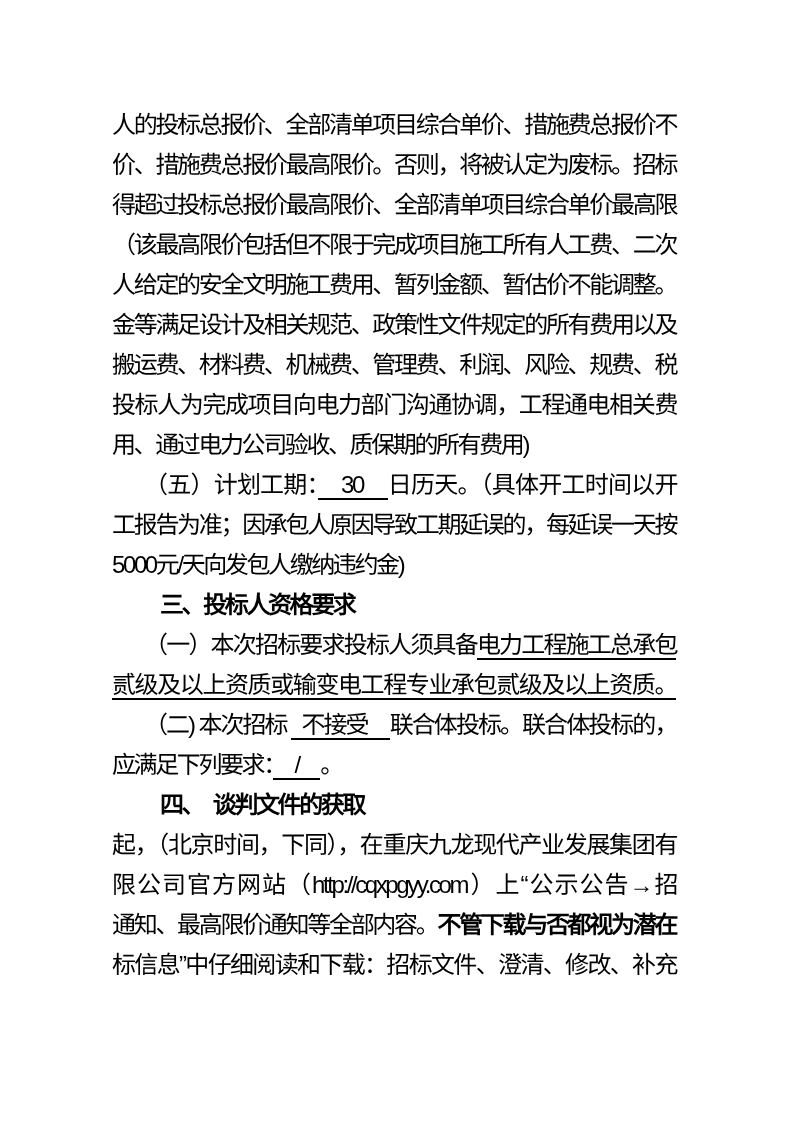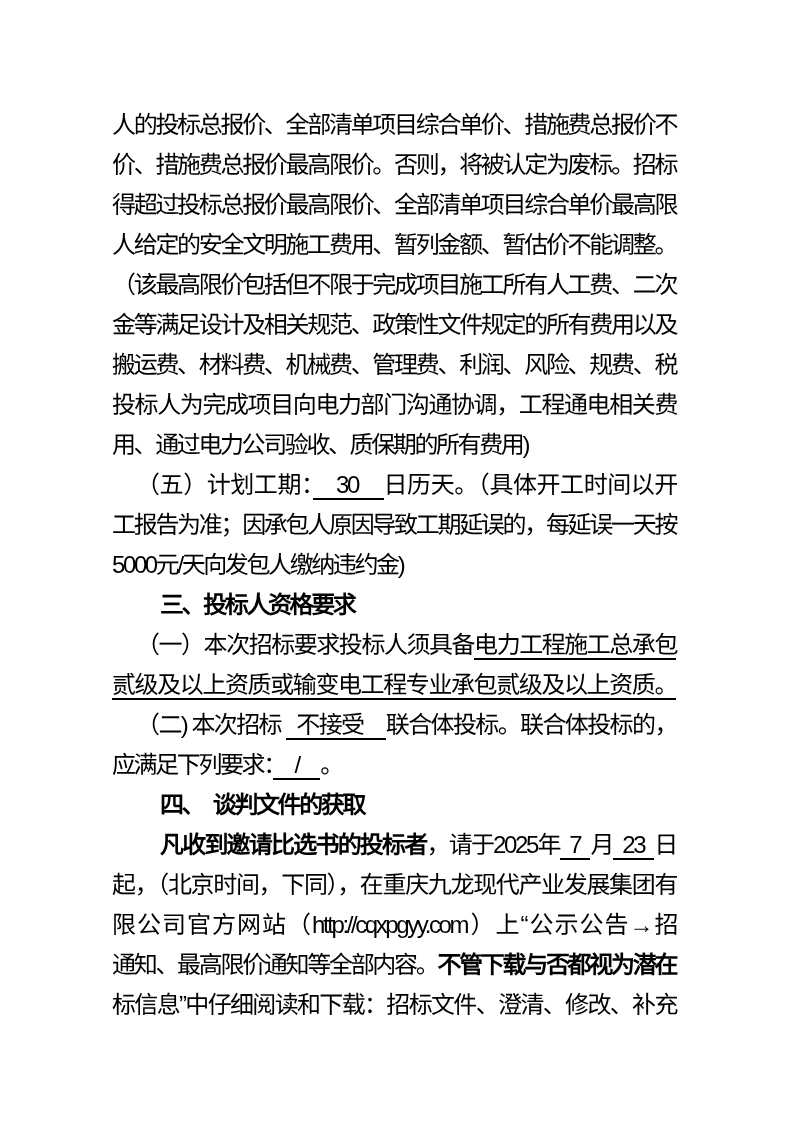--- a/index.html
+++ b/index.html
@@ -23,47 +23,46 @@
     height: 40px;
     line-height: 40px;
     font-size: 24px;
     letter-spacing: -2.4px;
     color: #000000;
     text-align: justify;
     text-justify: inter-character;
   }
   .tl.j { text-align-last: justify; }
   .tl.l { text-align-last: left; }
-  .ind-a { margin-left: 24px; }   
+  .ind-a { margin-left: 32px; }   
   .ind-b { margin-left: 48px; }   
   .b { font-weight: 700; }
   .u { border-bottom: 2px solid #000000; }
 </style>
 </head>
 <body>
 
 <div class="page">
   <div class="content" id="doc-content">
       <div class="tl j"><span>人的投标总报价、全部清单项目综合单价、措施费总报价不</span></div>
       <div class="tl j"><span>价、措施费总报价最高限价。否则，将被认定为废标。招标</span></div>
       <div class="tl j"><span>得超过投标总报价最高限价、全部清单项目综合单价最高限</span></div>
+      <div class="tl j"><span>（该最高限价包括但不限于完成项目施工所有人工费、二次</span></div>
       <div class="tl j"><span>人给定的安全文明施工费用、暂列金额、暂估价不能调整。</span></div>
-      <div class="tl j"><span>（该最高限价包括但不限于完成项目施工所有人工费、二次</span></div>
       <div class="tl j"><span>金等满足设计及相关规范、政策性文件规定的所有费用以及</span></div>
       <div class="tl j"><span>搬运费、材料费、机械费、管理费、利润、风险、规费、税</span></div>
       <div class="tl j"><span>投标人为完成项目向电力部门沟通协调，工程通电相关费</span></div>
       <div class="tl l"><span>用、通过电力公司验收、质保期的所有费用)</span></div>
       <div class="tl j ind-a"><span>（五）计划工期：</span><span class="u">　30　</span><span>日历天。（具体开工时间以开</span></div>
       <div class="tl j"><span>工报告为准；因承包人原因导致工期延误的，每延误一天按</span></div>
       <div class="tl l"><span>5000元/天向发包人缴纳违约金)</span></div>
       <div class="tl l ind-b"><span class="b">三、投标人资格要求</span></div>
       <div class="tl j ind-a"><span>（一）本次招标要求投标人须具备</span><span class="u">电力工程施工总承包</span></div>
       <div class="tl j"><span class="u">贰级及以上资质或输变电工程专业承包贰级及以上资质。</span></div>
       <div class="tl j ind-a"><span>（二) 本次招标 </span><span class="u"> 不接受　</span><span>联合体投标。联合体投标的，</span></div>
       <div class="tl l"><span>应满足下列要求：</span><span class="u">　/　</span><span>。</span></div>
       <div class="tl l ind-b"><span class="b">四、　谈判文件的获取</span></div>
-      <div class="tl j ind-b"><span class="b">凡收到邀请比选书的投标者</span><span>，请于2025年</span><span class="u"> 7 </span><span>月</span><span class="u"> 23 </span><span>日</span></div>
       <div class="tl j"><span>起，（北京时间，下同），在重庆九龙现代产业发展集团有</span></div>
       <div class="tl j"><span>限公司官方网站（http://cqxpgyy.com）上“公示公告→招</span></div>
       <div class="tl j"><span>通知、最高限价通知等全部内容。</span><span class="b">不管下载与否都视为潜在</span></div>
       <div class="tl j"><span>标信息”中仔细阅读和下载：招标文件、澄清、修改、补充</span></div>
     </div>
 </div>
 
 </body></html>

